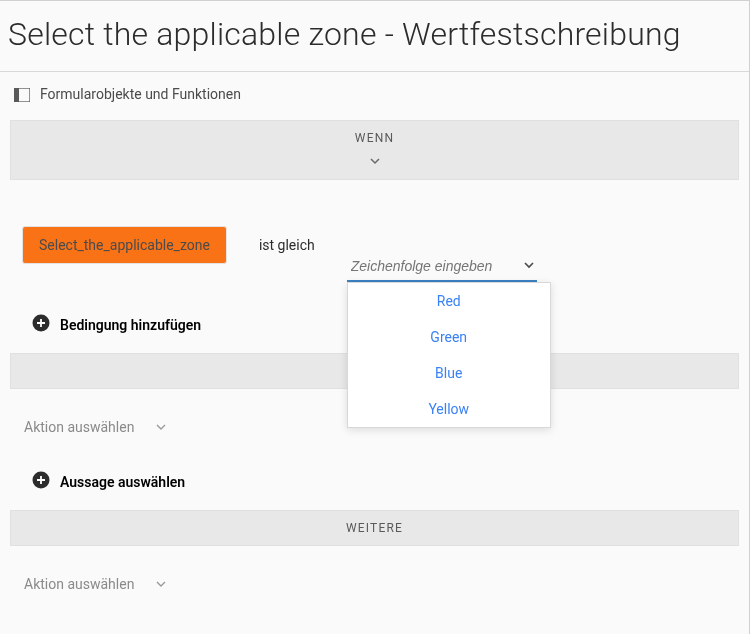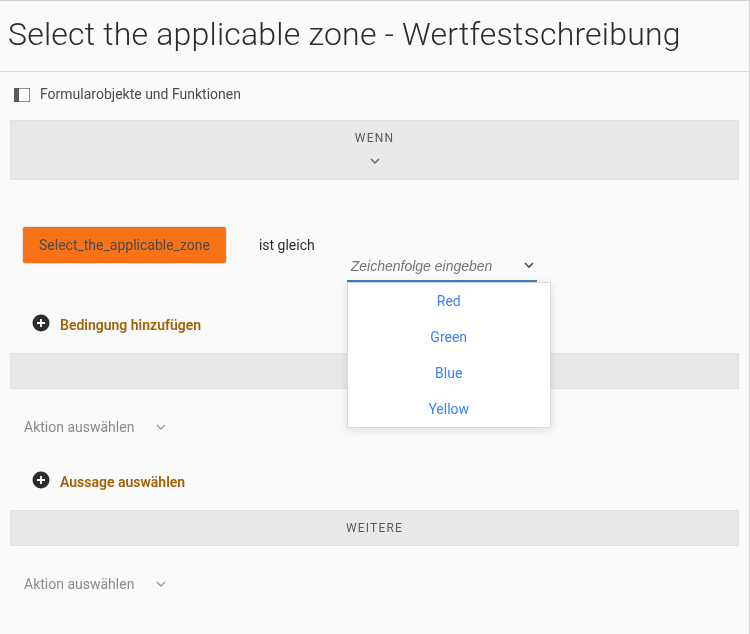--- a/index.html
+++ b/index.html
@@ -117,21 +117,21 @@
     cursor: pointer;
     text-align: center;
   }
   .add-row {
     display: flex;
     align-items: center;
     gap: 10px;
     padding: 8px 22px 18px 22px;
     font-size: 14px;
     font-weight: 600;
-    color: #a16207;
+    color: #000000;
     cursor: pointer;
   }
   .plus-circle {
     width: 18px;
     height: 18px;
     flex-shrink: 0;
   }
   .action-row {
     padding: 30px 14px 28px 14px;
     display: flex;

